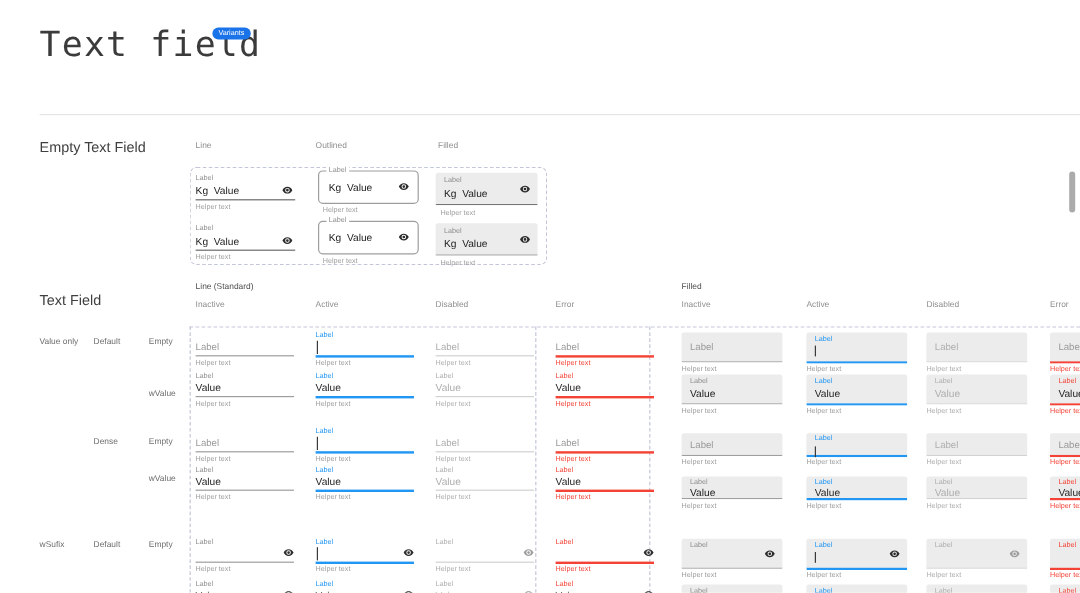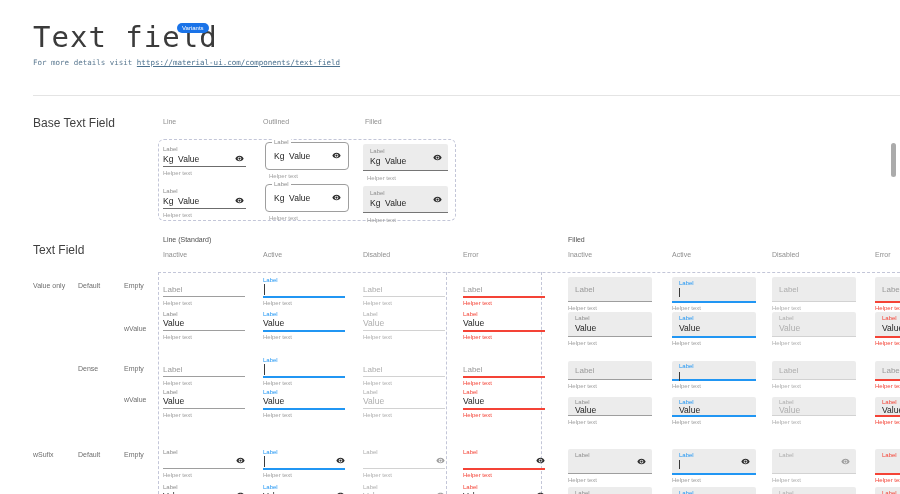--- a/index.html
+++ b/index.html
@@ -37,26 +37,23 @@
   .notch{position:absolute;background:#fff;padding:0 2px;font-size:6px;line-height:7px;}
   #scroll-thumb{right:4px;top:143px;width:5px;height:34px;background:#ababab;border-radius:3px;}
 </style>
 </head>
 <body>
 
 <div id="canvas">
 
   <div class="abs" id="page-title">Text field</div>
   <div class="abs" id="variants-badge">Variants</div>
-  <div class="abs" id="subtitle">
-    <span>For more details visit </span><a href="#">https://material-ui.com/components/text-field</a>
-  </div>
   <div class="abs" id="top-divider"></div>
 
-  <div class="abs section-title" style="left:33px;top:116px;">Base Text Field</div>
+  <div class="abs section-title" style="left:33px;top:116px;">Empty Text Field</div>
   <div class="abs dash-box" style="left:158px;top:139px;width:296px;height:80px;"></div>
 
   <div class="abs section-title" style="left:33px;top:243px;">Text Field</div>
   <div class="abs dash-h" style="left:158px;top:272px;width:742px;height:0;"></div>
   <div class="abs dash-v" style="left:158px;top:272px;width:0;height:222px;"></div>
   <div class="abs dash-v" style="left:446px;top:272px;width:0;height:222px;"></div>
   <div class="abs dash-v" style="left:541px;top:272px;width:0;height:222px;"></div>
 
   <div id="generated">
       <div class="abs col-head" style="left: 163px; top: 118px;">Line</div>

